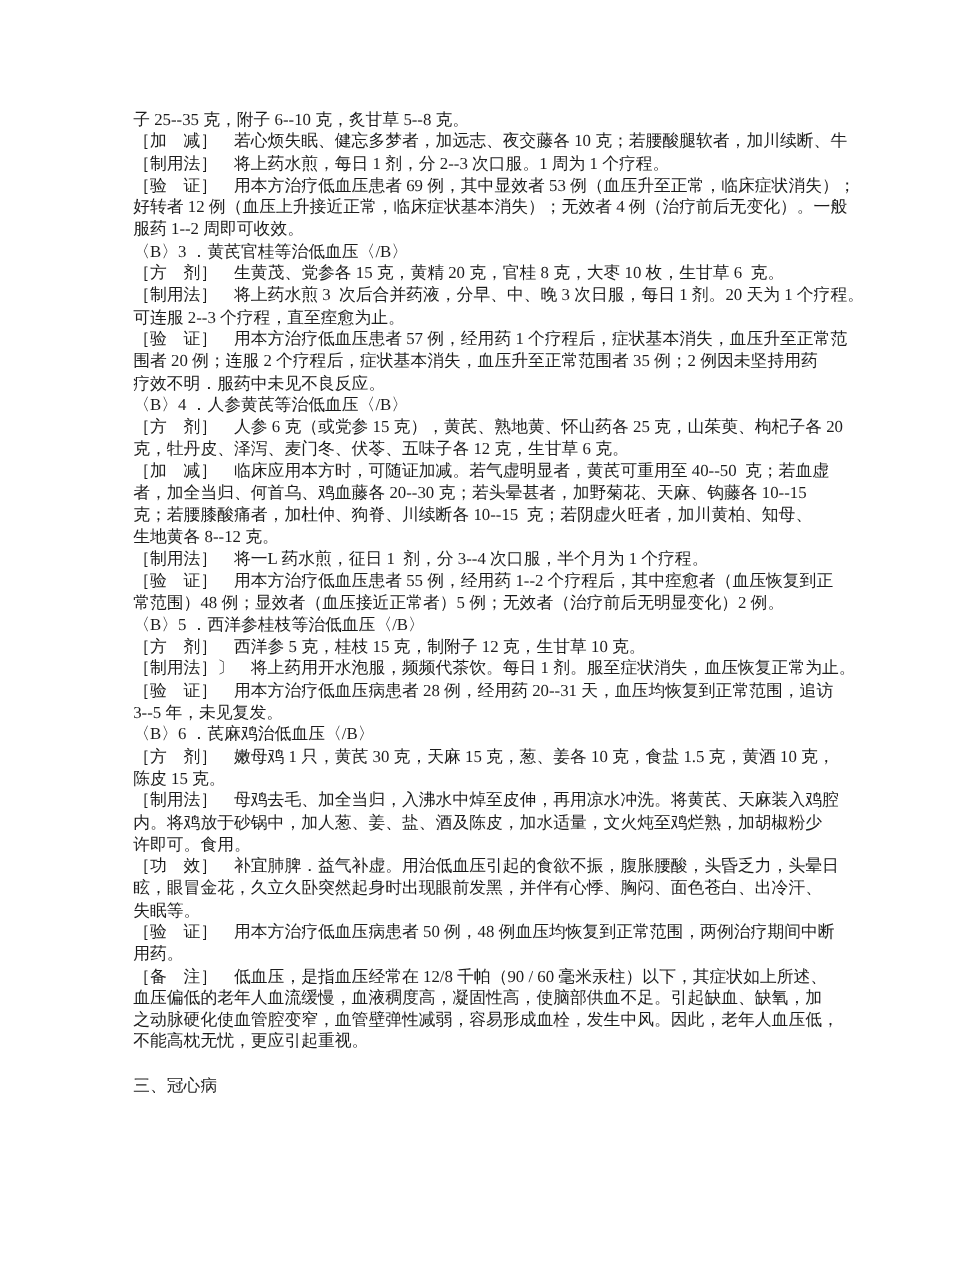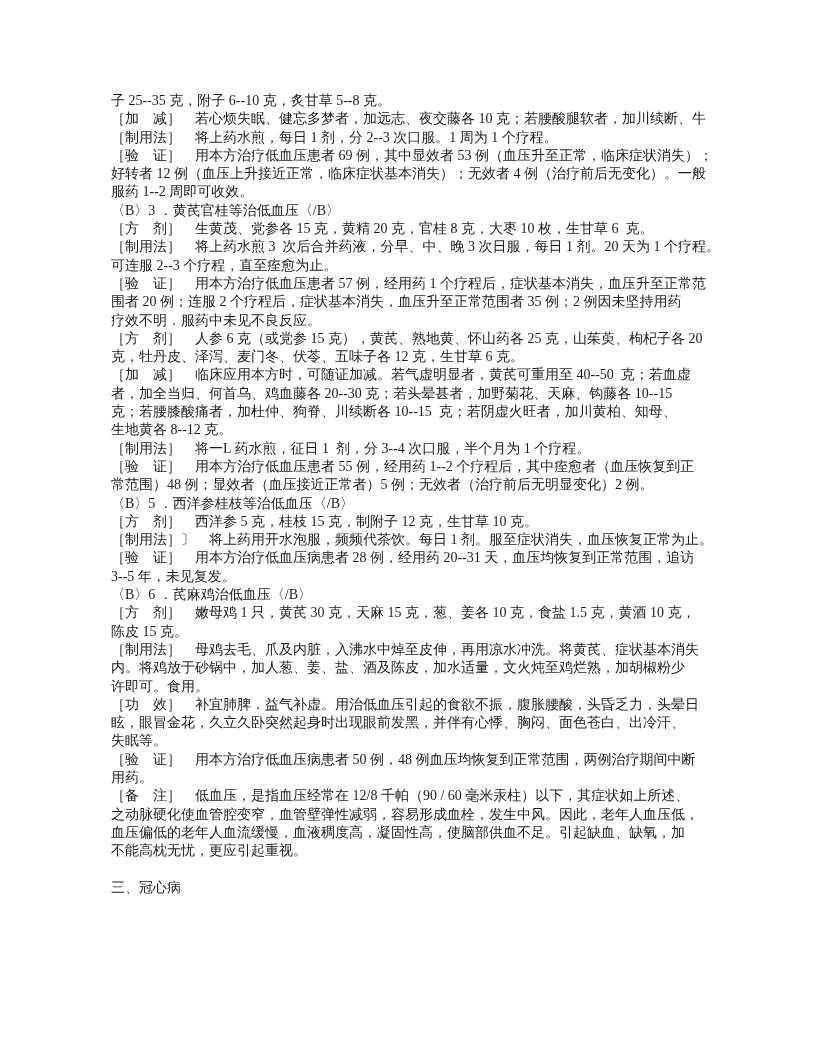--- a/index.html
+++ b/index.html
@@ -49,45 +49,46 @@
       <div class="line">［验　证］　用本方治疗低血压患者 69 例，其中显效者 53 例（血压升至正常，临床症状消失）；</div>
       <div class="line">好转者 12 例（血压上升接近正常，临床症状基本消失）；无效者 4 例（治疗前后无变化）。一般</div>
       <div class="line">服药 1--2 周即可收效。</div>
       <div class="line">〈B〉3 ．黄芪官桂等治低血压〈/B〉</div>
       <div class="line">［方　剂］　生黄茂、党参各 15 克，黄精 20 克，官桂 8 克，大枣 10 枚，生甘草 6  克。</div>
       <div class="line">［制用法］　将上药水煎 3  次后合并药液，分早、中、晚 3 次日服，每日 1 剂。20 天为 1 个疗程。</div>
       <div class="line">可连服 2--3 个疗程，直至痓愈为止。</div>
       <div class="line">［验　证］　用本方治疗低血压患者 57 例，经用药 1 个疗程后，症状基本消失，血压升至正常范</div>
       <div class="line">围者 20 例；连服 2 个疗程后，症状基本消失，血压升至正常范围者 35 例；2 例因未坚持用药</div>
       <div class="line">疗效不明．服药中未见不良反应。</div>
+      <div class="line">〈B〉4 ．人参黄芪等治低血压〈/B〉</div>
       <div class="line">［方　剂］　人参 6 克（或党参 15 克），黄芪、熟地黄、怀山药各 25 克，山茱萸、枸杞子各 20</div>
       <div class="line">克，牡丹皮、泽泻、麦门冬、伏苓、五味子各 12 克，生甘草 6 克。</div>
       <div class="line">［加　减］　临床应用本方时，可随证加减。若气虚明显者，黄芪可重用至 40--50  克；若血虚</div>
       <div class="line">者，加全当归、何首乌、鸡血藤各 20--30 克；若头晕甚者，加野菊花、天麻、钩藤各 10--15</div>
       <div class="line">克；若腰膝酸痛者，加杜仲、狗脊、川续断各 10--15  克；若阴虚火旺者，加川黄柏、知母、</div>
       <div class="line">生地黄各 8--12 克。</div>
       <div class="line">［制用法］　将一L 药水煎，征日 1  剂，分 3--4 次口服，半个月为 1 个疗程。</div>
       <div class="line">［验　证］　用本方治疗低血压患者 55 例，经用药 1--2 个疗程后，其中痓愈者（血压恢复到正</div>
       <div class="line">常范围）48 例；显效者（血压接近正常者）5 例；无效者（治疗前后无明显变化）2 例。</div>
       <div class="line">〈B〉5 ．西洋参桂枝等治低血压〈/B〉</div>
       <div class="line">［方　剂］　西洋参 5 克，桂枝 15 克，制附子 12 克，生甘草 10 克。</div>
       <div class="line">［制用法］〕　将上药用开水泡服，频频代茶饮。每日 1 剂。服至症状消失，血压恢复正常为止。</div>
       <div class="line">［验　证］　用本方治疗低血压病患者 28 例，经用药 20--31 天，血压均恢复到正常范围，追访</div>
       <div class="line">3--5 年，未见复发。</div>
       <div class="line">〈B〉6 ．芪麻鸡治低血压〈/B〉</div>
       <div class="line">［方　剂］　嫩母鸡 1 只，黄芪 30 克，天麻 15 克，葱、姜各 10 克，食盐 1.5 克，黄酒 10 克，</div>
       <div class="line">陈皮 15 克。</div>
-      <div class="line">［制用法］　母鸡去毛、爪及内脏，入沸水中焯至皮伸，再用凉水冲洗。将黄芪、症状基本消失</div>
+      <div class="line">［制用法］　母鸡去毛、加全当归，入沸水中焯至皮伸，再用凉水冲洗。将黄芪、天麻装入鸡腔</div>
       <div class="line">内。将鸡放于砂锅中，加人葱、姜、盐、酒及陈皮，加水适量，文火炖至鸡烂熟，加胡椒粉少</div>
       <div class="line">许即可。食用。</div>
       <div class="line">［功　效］　补宜肺脾．益气补虚。用治低血压引起的食欲不振，腹胀腰酸，头昏乏力，头晕日</div>
       <div class="line">眩，眼冒金花，久立久卧突然起身时出现眼前发黑，并伴有心悸、胸闷、面色苍白、出冷汗、</div>
       <div class="line">失眠等。</div>
       <div class="line">［验　证］　用本方治疗低血压病患者 50 例，48 例血压均恢复到正常范围，两例治疗期间中断</div>
       <div class="line">用药。</div>
       <div class="line">［备　注］　低血压，是指血压经常在 12/8 千帕（90 / 60 毫米汞柱）以下，其症状如上所述、</div>
+      <div class="line">血压偏低的老年人血流缓慢，血液稠度高，凝固性高，使脑部供血不足。引起缺血、缺氧，加</div>
       <div class="line">之动脉硬化使血管腔变窄，血管壁弹性减弱，容易形成血栓，发生中风。因此，老年人血压低，</div>
-      <div class="line">血压偏低的老年人血流缓慢，血液稠度高，凝固性高，使脑部供血不足。引起缺血、缺氧，加</div>
       <div class="line">不能高枕无忧，更应引起重视。</div>
       <div class="line"></div>
       <div class="line">三、冠心病</div>
     </div>
 </div>
 
 </body></html>

